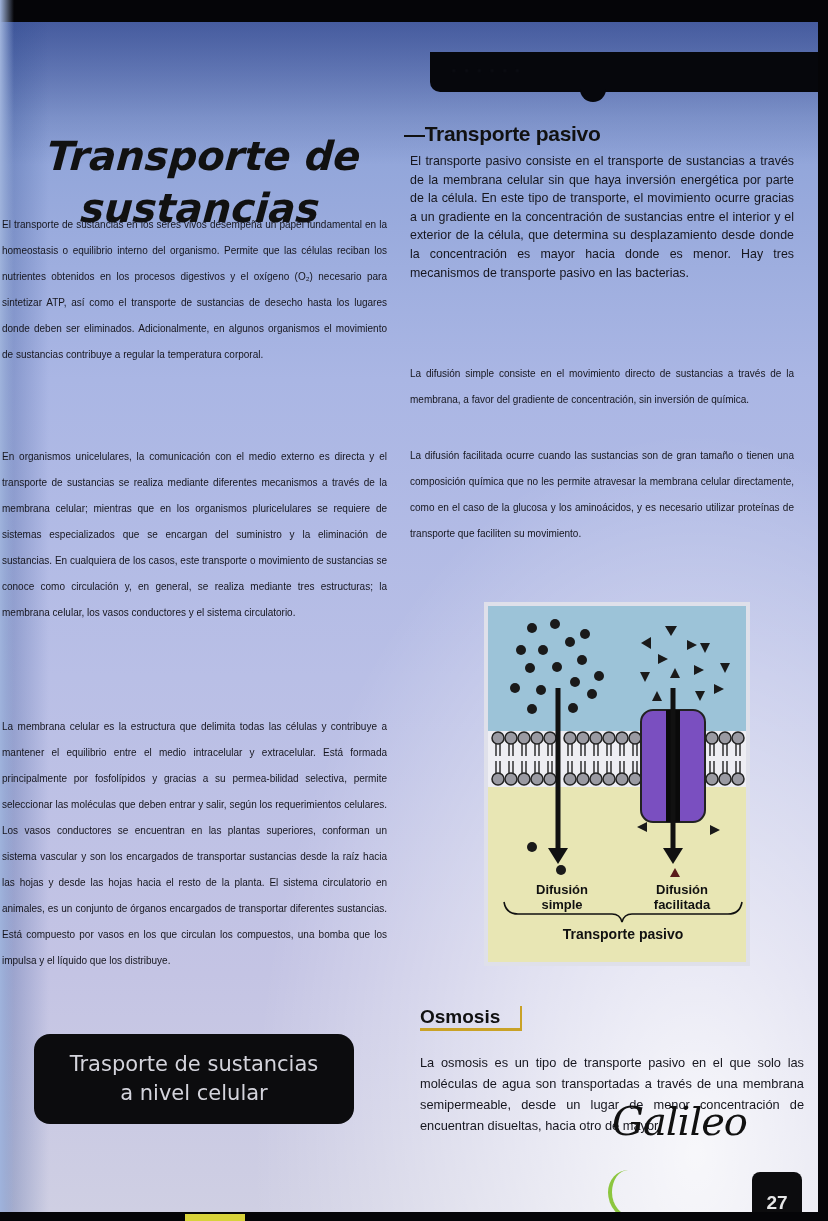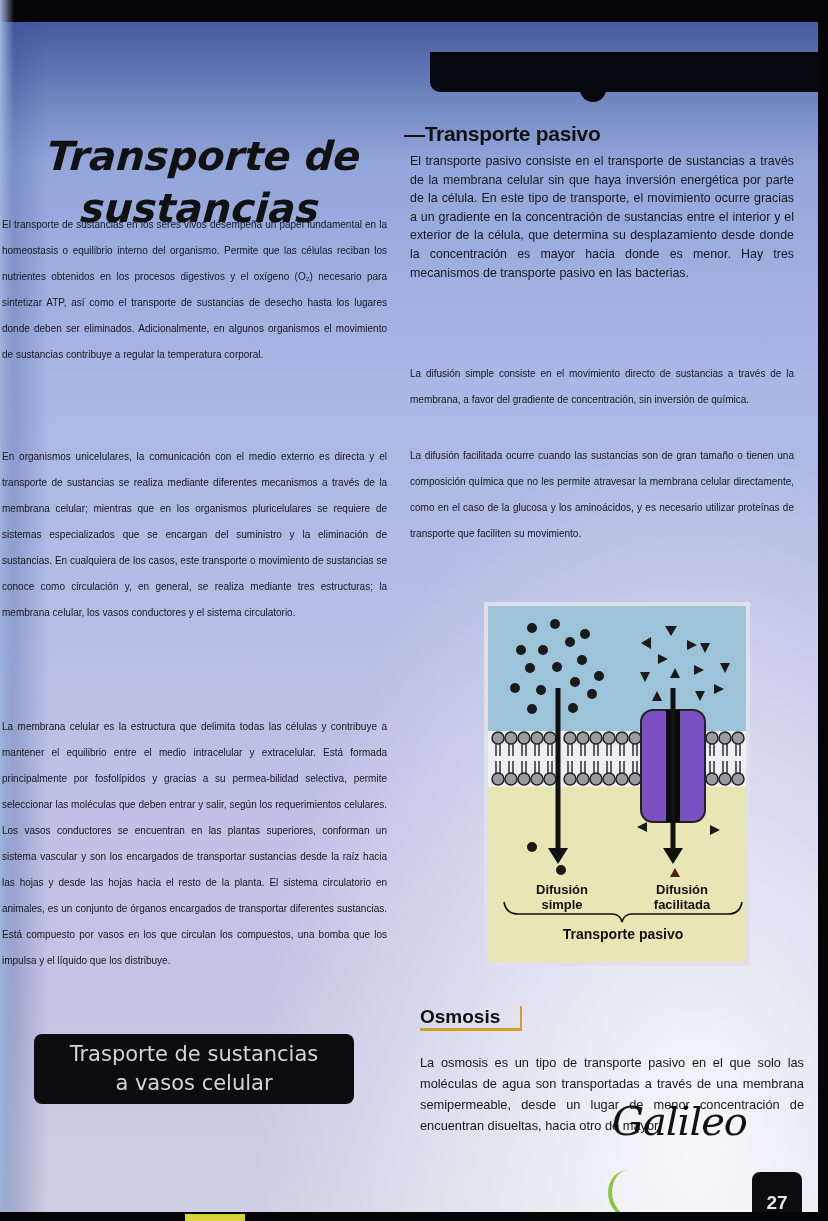--- a/index.html
+++ b/index.html
@@ -60,22 +60,22 @@
   }
   .col-left { left: 2px; width: 385px; }
   .col-right { left: 410px; width: 384px; }
   p { margin: 0; }
 
   .section-heading {
     position: absolute; left: 404px; top: 100px; font-weight: bold; font-size: 21px;
     color: #111; z-index: 5; letter-spacing: -0.3px;
   }
   .pill {
-    position: absolute; left: 34px; top: 1012px; width: 320px; height: 70px;
-    background: #0c0c0e; border-radius: 8px; z-index: 5;
+    position: absolute; left: 34px; top: 1012px; width: 320px; height: 90px;
+    background: #0c0c0e; border-radius: 16px; z-index: 5;
     display: flex; flex-direction: column; align-items: center; justify-content: center;
     color: #d4d4dc; font-family: "DejaVu Sans", sans-serif; font-size: 21px; line-height: 29px;
   }
   .osmosis-heading {
     position: absolute; left: 420px; top: 984px; font-weight: bold; font-size: 19px;
     color: #111; z-index: 5; padding-right: 20px;
     border-bottom: 3px solid #c9a227; border-right: 2px solid #c9a227; line-height: 22px;
   }
   .figure {
     position: absolute; left: 484px; top: 580px; width: 266px; height: 364px; z-index: 5;
@@ -116,21 +116,21 @@
   </div>
   <div class="col-text col-left" style="top:422px;">
     <p>En organismos unicelulares, la comunicación con el medio externo es directa y el transporte de sustancias se realiza mediante diferentes mecanismos a través de la membrana celular; mientras que en los organismos pluricelulares se requiere de sistemas especializados que se encargan del suministro y la eliminación de sustancias. En cualquiera de los casos, este transporte o movimiento de sustancias se conoce como circulación y, en general, se realiza mediante tres estructuras; la membrana celular, los vasos conductores y el sistema circulatorio.</p>
   </div>
   <div class="col-text col-left" style="top:692px;">
     <p>La membrana celular es la estructura que delimita todas las células y contribuye a mantener el equilibrio entre el medio intracelular y extracelular. Está formada principalmente por fosfolípidos y gracias a su permea-bilidad selectiva, permite seleccionar las moléculas que deben entrar y salir, según los requerimientos celulares. Los vasos conductores se encuentran en las plantas superiores, conforman un sistema vascular y son los encargados de transportar sustancias desde la raíz hacia las hojas y desde las hojas hacia el resto de la planta. El sistema circulatorio en animales, es un conjunto de órganos encargados de transportar diferentes sustancias. Está compuesto por vasos en los que circulan los compuestos, una bomba que los impulsa y el líquido que los distribuye.</p>
   </div>
 
   <div class="pill">
     <span>Trasporte de sustancias</span>
-    <span>a vasos celular</span>
+    <span>a nivel celular</span>
   </div>
 
   <div class="section-heading">—Transporte pasivo</div>
 
   <div class="col-text col-right" style="top:130px; font-size:12.4px; line-height:18.6px;">
     <p>El transporte pasivo consiste en el transporte de sustancias a través de la membrana celular sin que haya inversión energética por parte de la célula. En este tipo de transporte, el movimiento ocurre gracias a un gradiente en la concentración de sustancias entre el interior y el exterior de la célula, que determina su desplazamiento desde donde la concentración es mayor hacia donde es menor. Hay tres mecanismos de transporte pasivo en las bacterias.</p>
   </div>
   <div class="col-text col-right" style="top:339px;">
     <p>La difusión simple consiste en el movimiento directo de sustancias a través de la membrana, a favor del gradiente de concentración, sin inversión de química.</p>
   </div>

